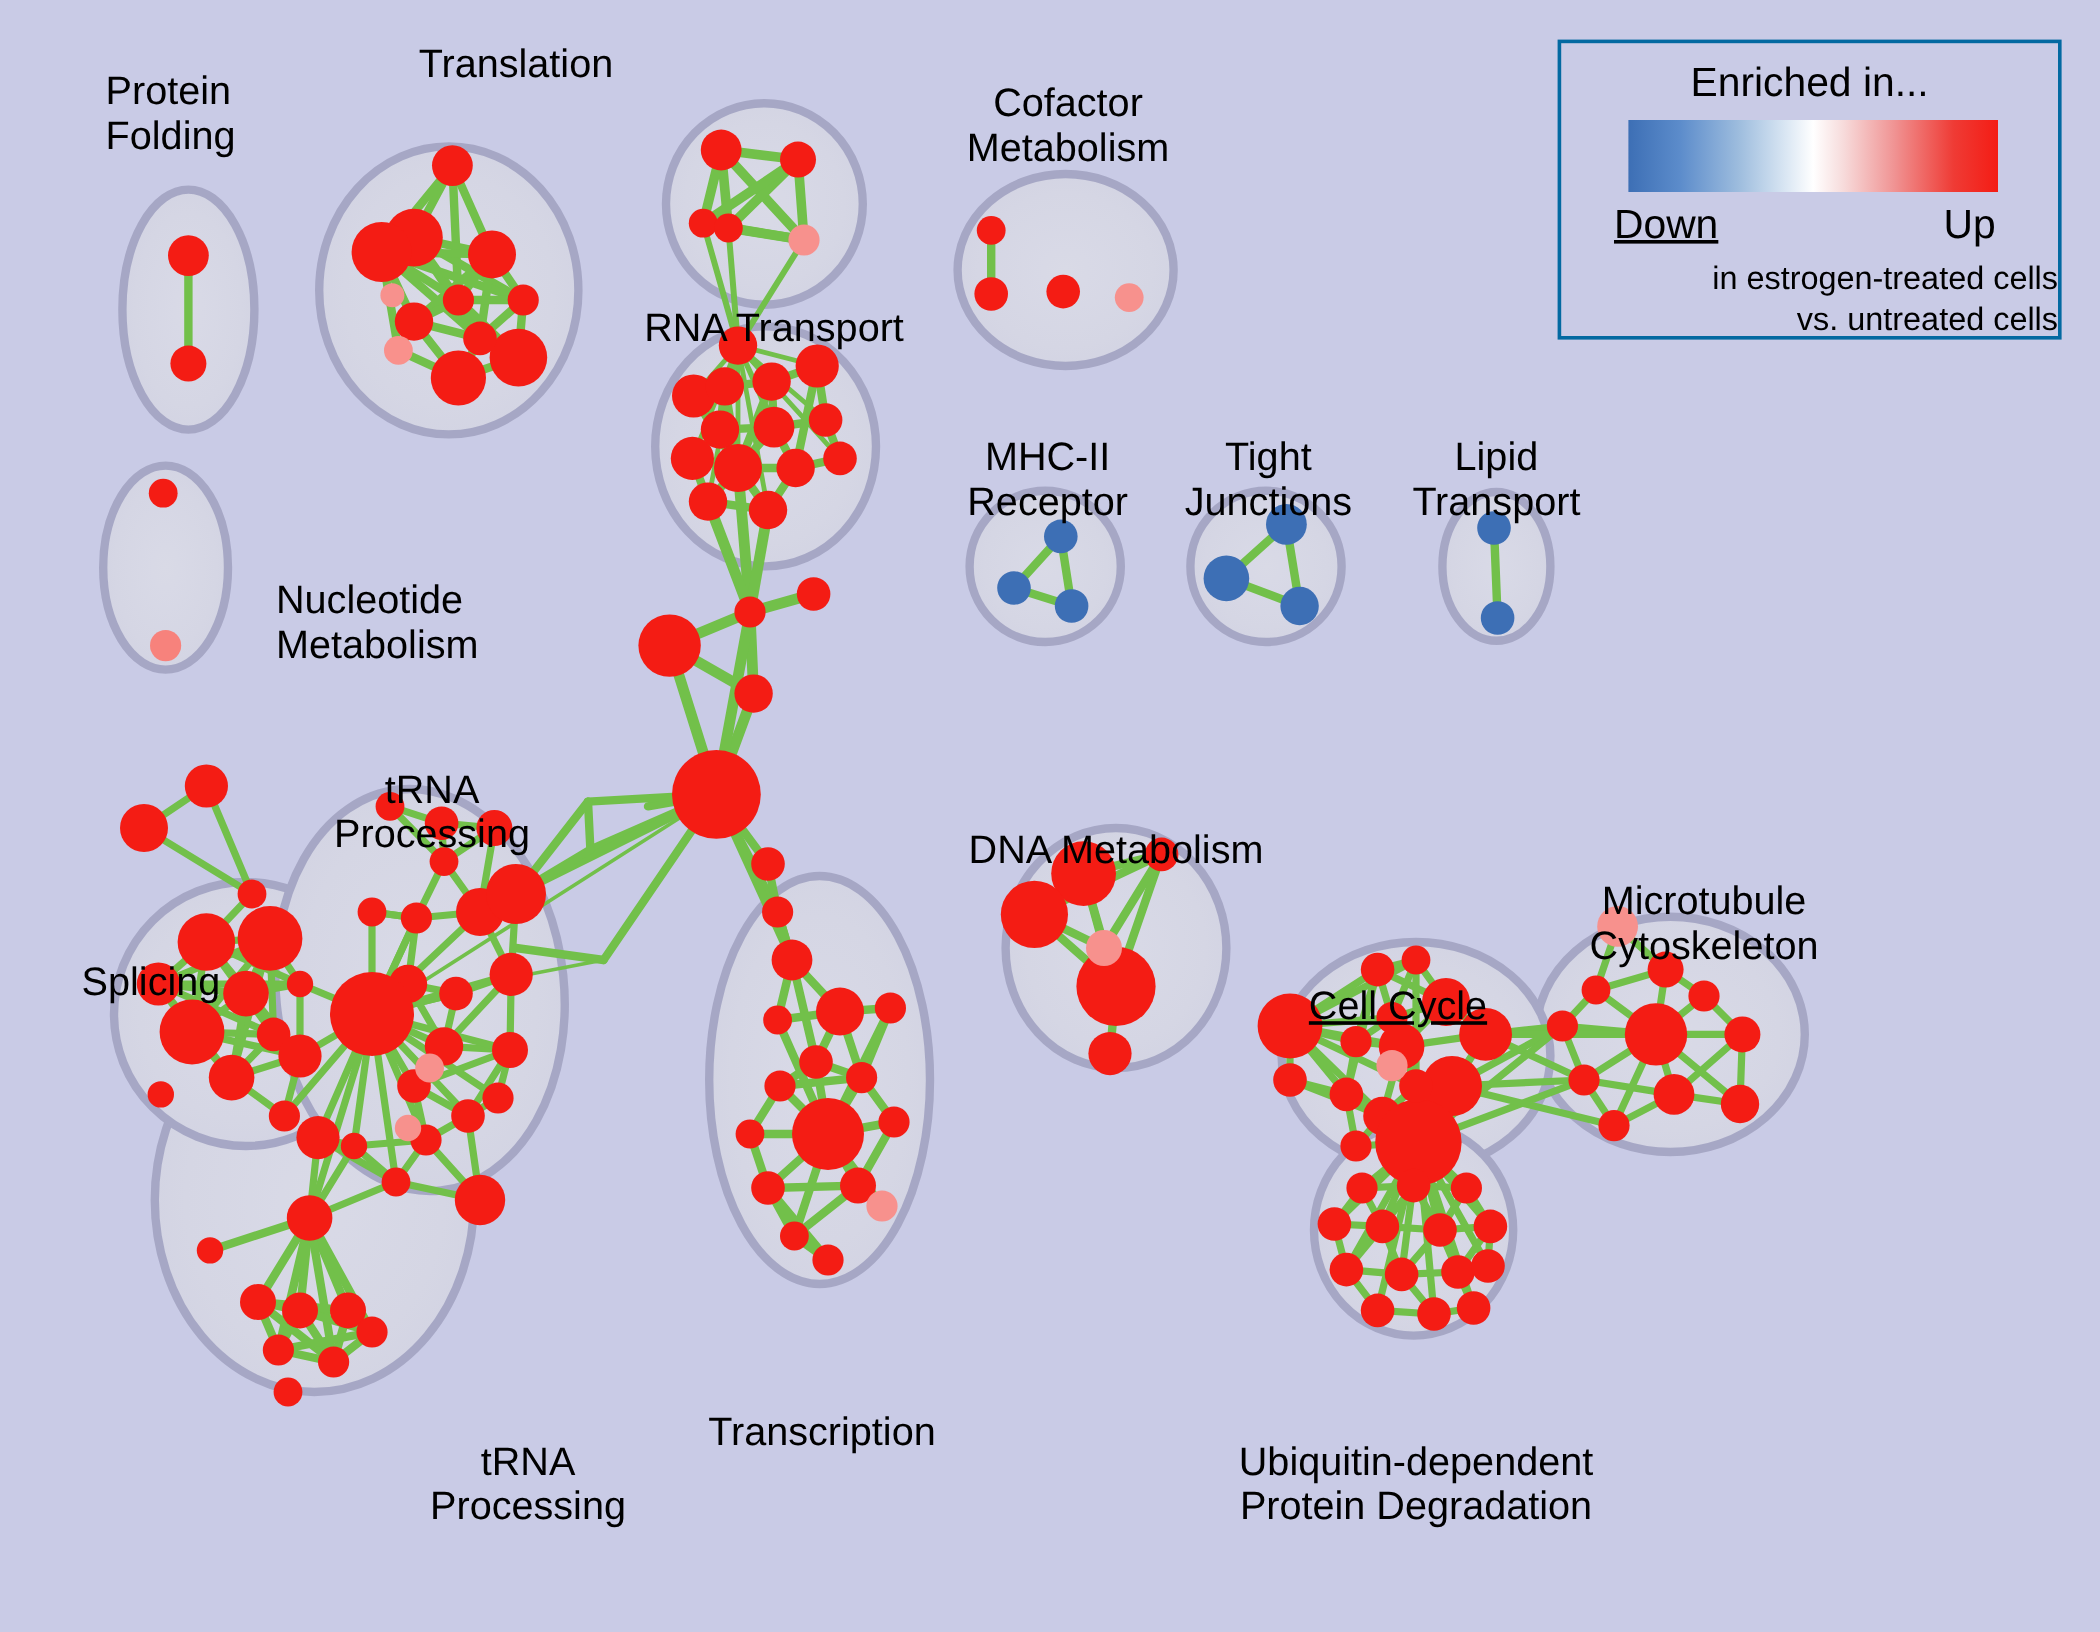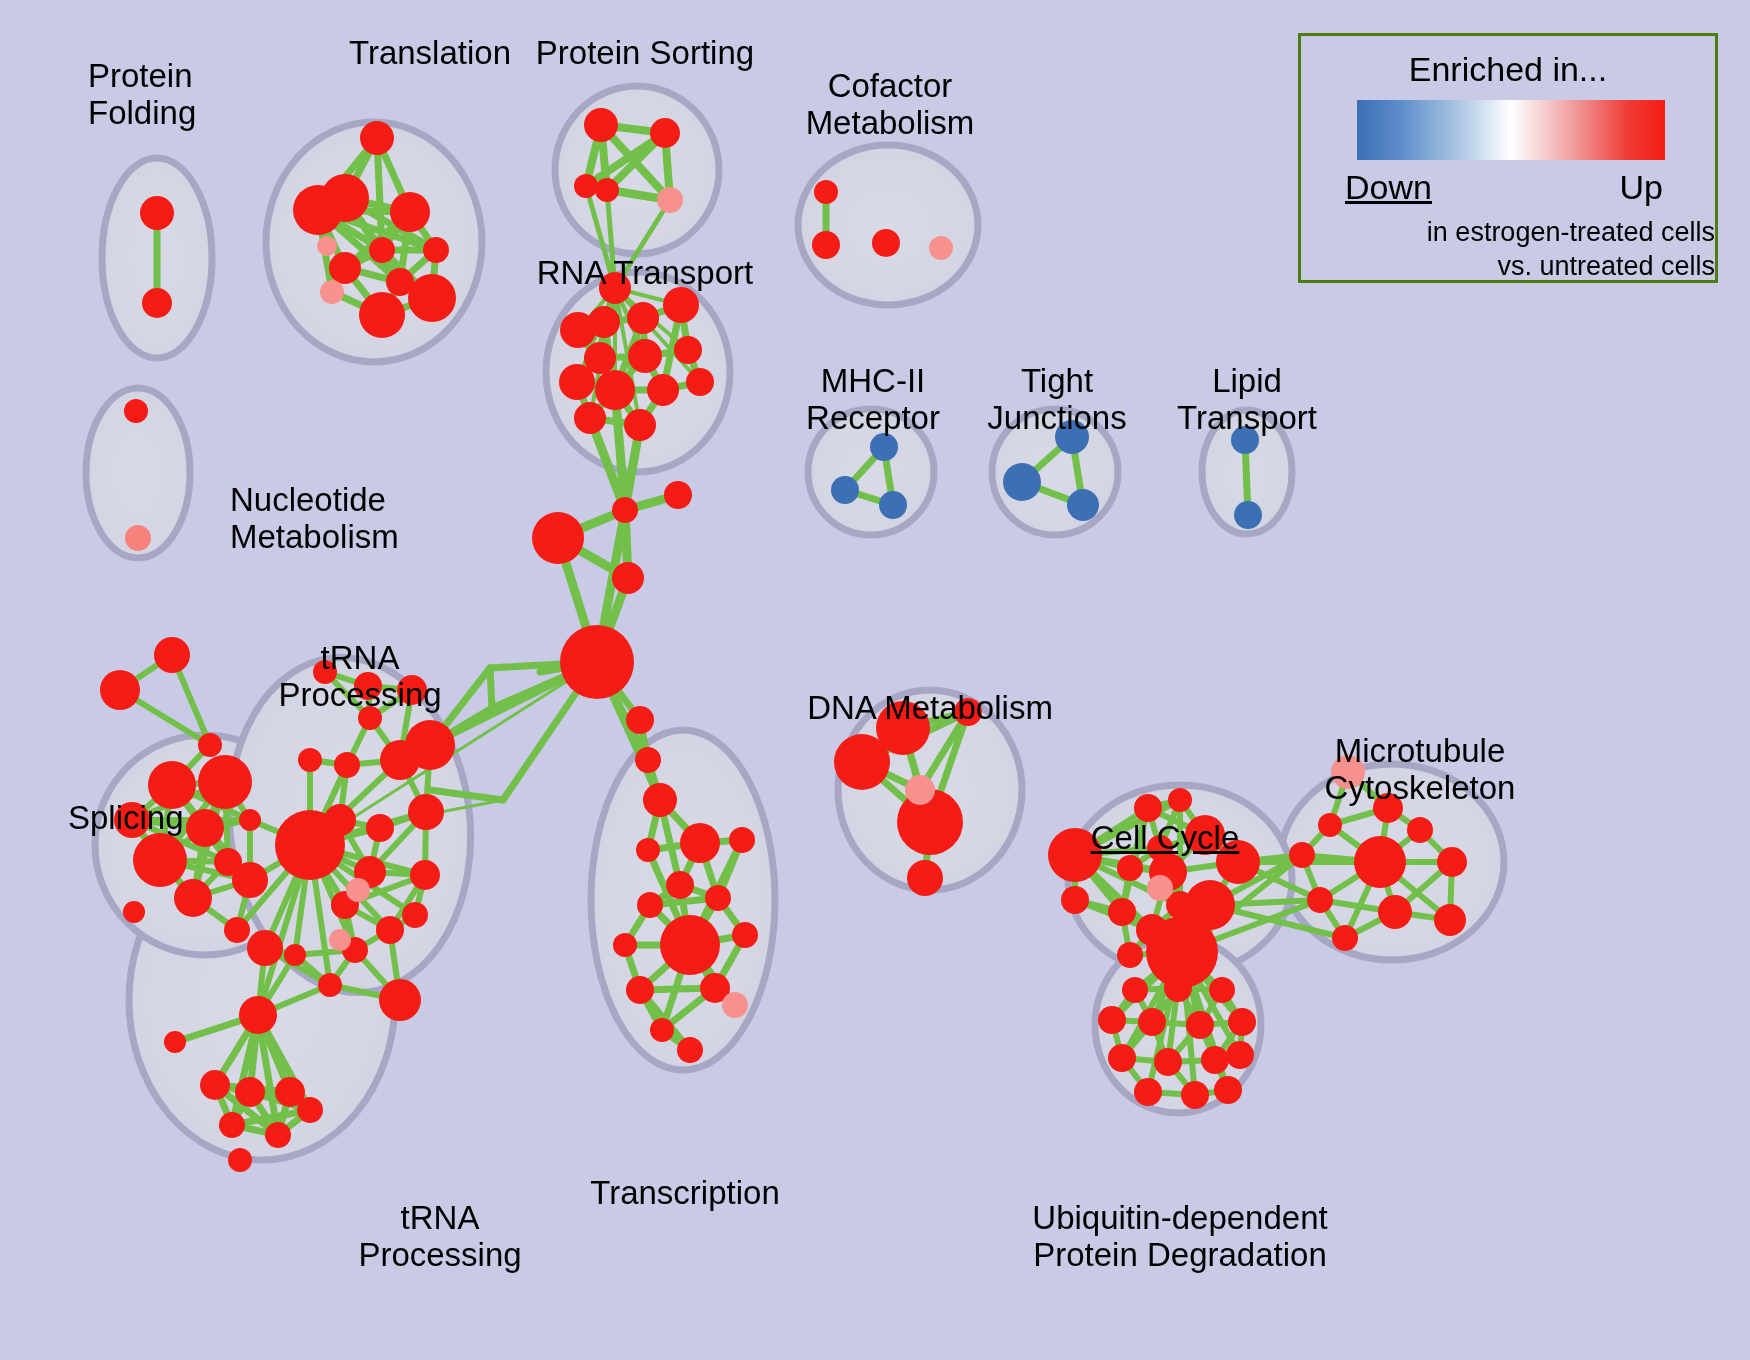--- a/index.html
+++ b/index.html
@@ -3,21 +3,21 @@
 <meta charset="utf-8">
 <style>
   html,body{margin:0;padding:0;background:#ffffff;}
   #stage{position:relative;width:1750px;height:1360px;background:#c9cbe6;overflow:hidden;
          font-family:"Liberation Sans",sans-serif;}
   svg#net{position:absolute;left:0;top:0;width:1750px;height:1360px;}
   .lbl{position:absolute;color:#000;font-family:"Liberation Sans",sans-serif;
        font-size:33px;line-height:1.12;font-weight:400;white-space:pre;}
   .lbl.c{text-align:center;}
   #legend{position:absolute;left:1298px;top:33px;width:420px;height:250px;
-          background:#c9cbe6;border:3px solid #4d7c0f;box-sizing:border-box;}
+          background:#c9cbe6;border:3px solid #0369a1;box-sizing:border-box;}
   #legend .ltitle{position:absolute;top:14px;left:0;width:100%;text-align:center;
           font-size:34px;color:#000;}
   #gradbar{position:absolute;left:56px;top:64px;width:308px;height:60px;
           background:linear-gradient(to right,#3d6fb5 0%,#5c8ccb 14%,#9ebdde 30%,#dce8f4 43%,
           #ffffff 50%,#f7dcdc 58%,#f09393 72%,#ef3b35 88%,#f41c14 100%);}
   #legend .down{position:absolute;left:44px;top:132px;font-size:34px;text-decoration:underline;}
   #legend .up{position:absolute;right:52px;top:132px;font-size:34px;text-align:center;}
   #legend .sub{position:absolute;top:180px;left:0;width:100%;text-align:right;
           font-size:27px;line-height:1.25;}
 </style>
@@ -681,21 +681,20 @@
         <circle cx="1083" cy="505" r="16"></circle>
         <circle cx="1245" cy="440" r="14"></circle>
           <circle cx="1248" cy="515" r="14"></circle>
       </g>
     </g>
   </svg>
 
   <div class="lbl" style="left:88px;top:58px;">Protein
 Folding</div>
   <div class="lbl c" style="left:300px;top:35px;width:260px;">Translation</div>
-  <div class="lbl c" style="left:500px;top:35px;width:290px;">Protein Sorting</div>
   <div class="lbl c" style="left:500px;top:255px;width:290px;">RNA Transport</div>
   <div class="lbl c" style="left:775px;top:68px;width:230px;">Cofactor
 Metabolism</div>
   <div class="lbl" style="left:230px;top:482px;">Nucleotide
 Metabolism</div>
   <div class="lbl c" style="left:778px;top:363px;width:190px;">MHC-II
 Receptor</div>
   <div class="lbl c" style="left:962px;top:363px;width:190px;">Tight
 Junctions</div>
   <div class="lbl c" style="left:1152px;top:363px;width:190px;">Lipid

